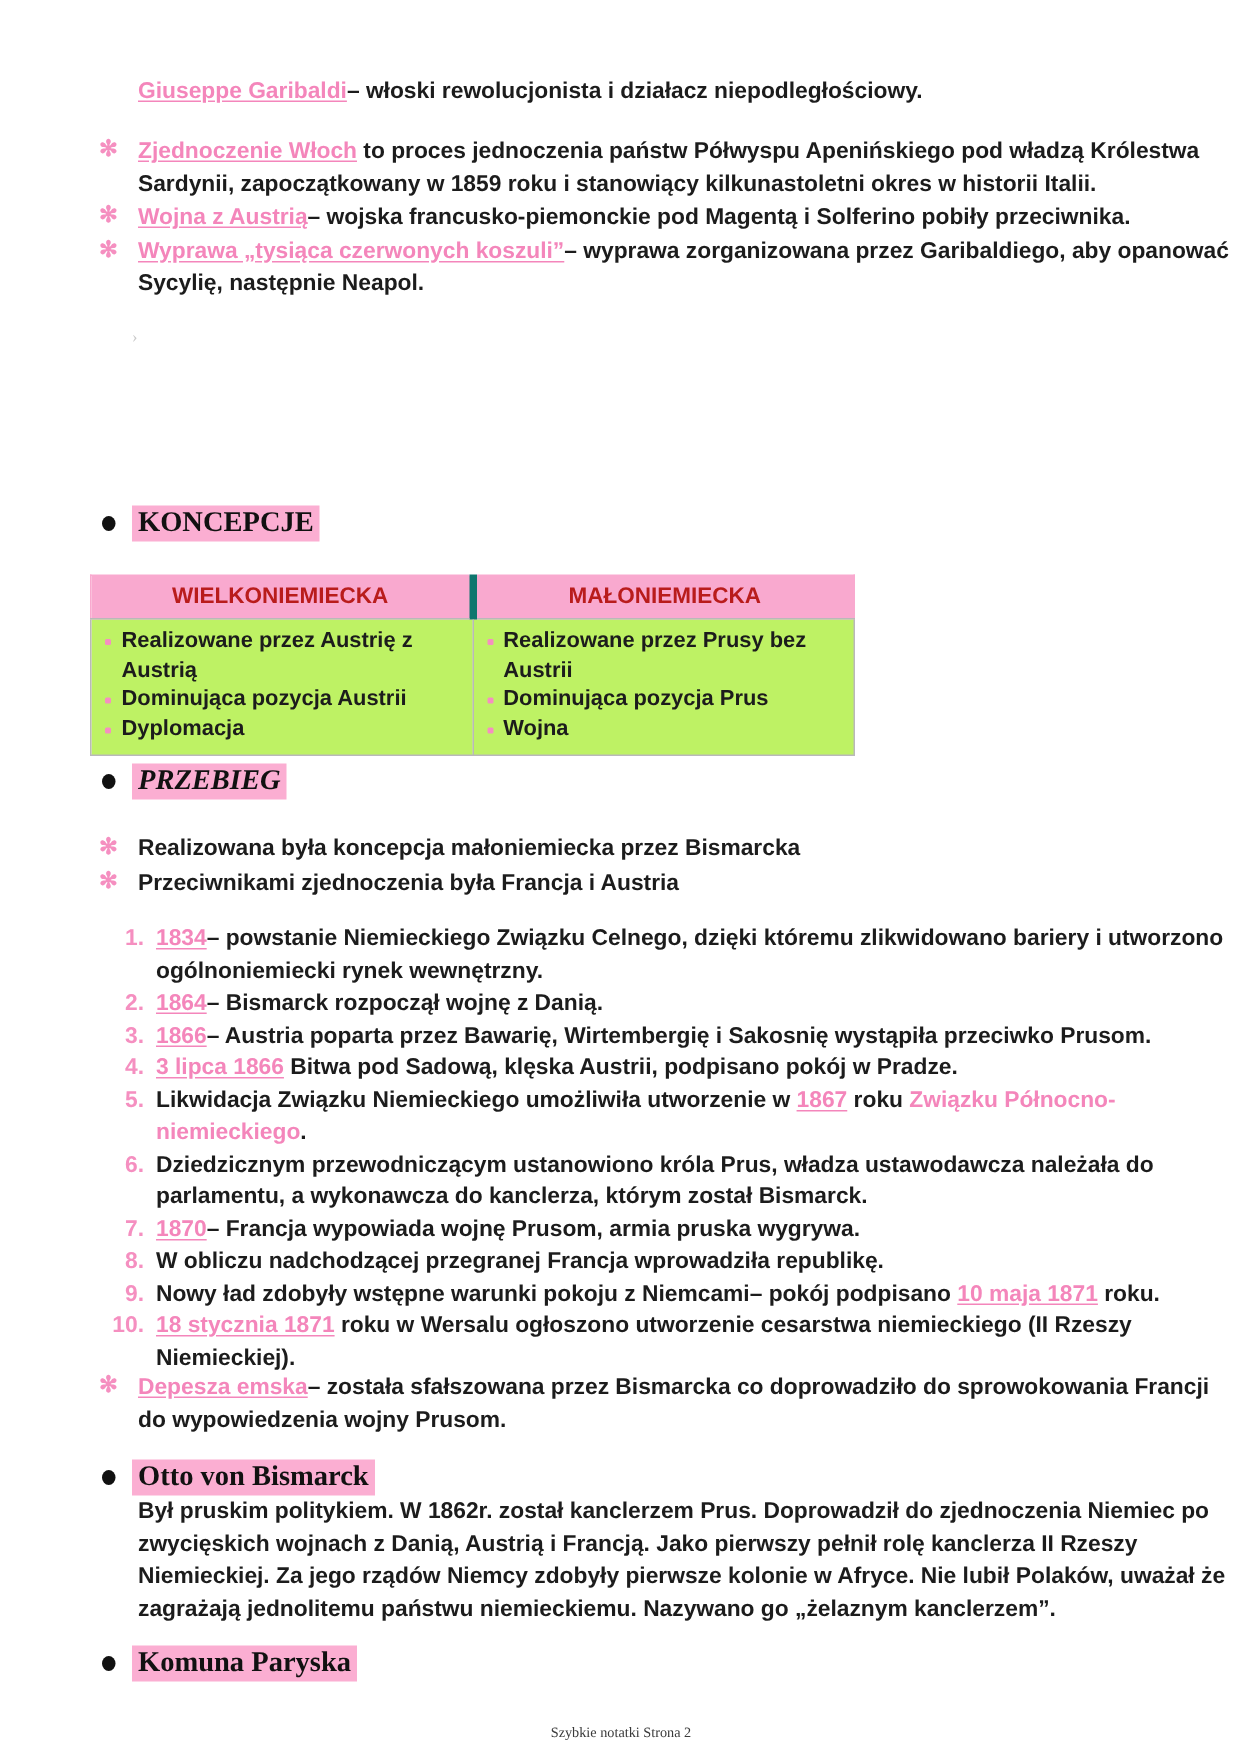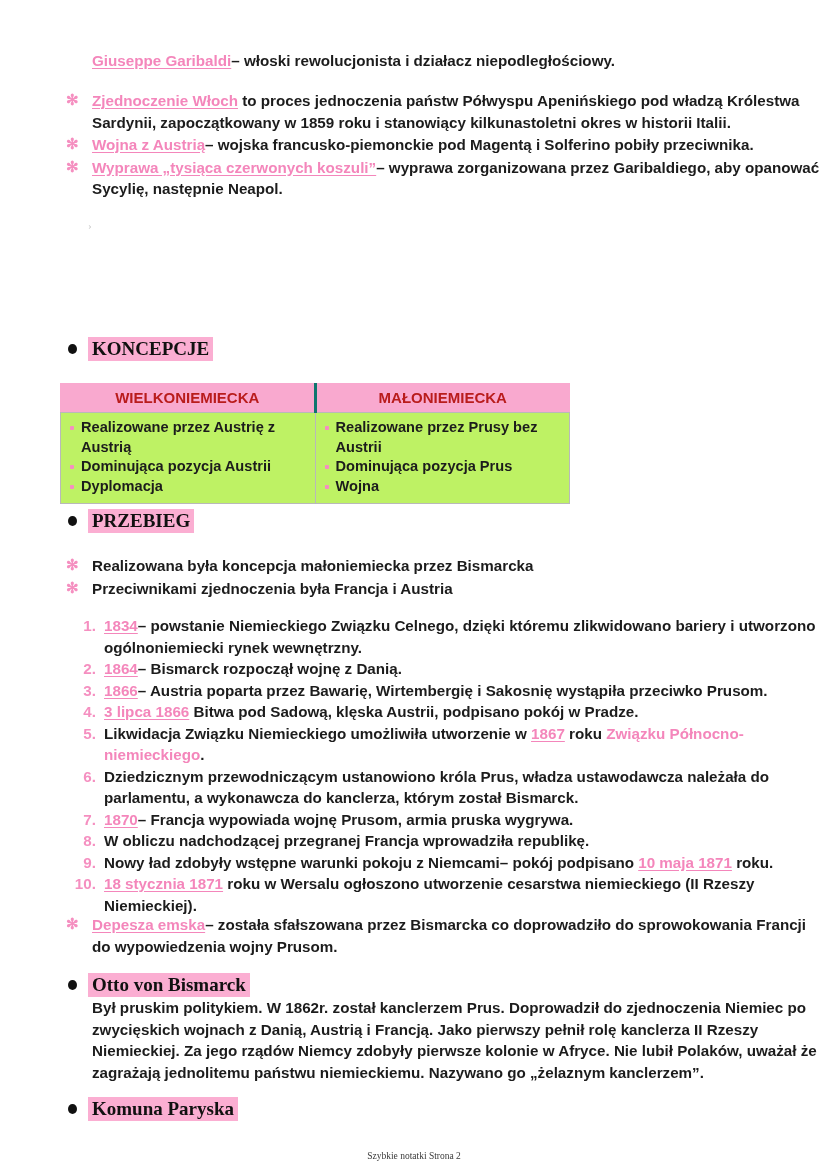--- a/index.html
+++ b/index.html
@@ -123,21 +123,21 @@
     background: #fbaed2;
     color: #111;
     font-family: "Liberation Serif", serif;
     font-weight: bold;
     font-size: 19px;
     line-height: 21px;
     padding: 1px 4px 2px 4px;
     display: inline-block;
   }
   #head-koncepcje { left: 68px; top: 337px; }
-  #head-przebieg  { left: 68px; top: 509px; }
+  #head-przebieg  { left: 68px; top: 509px; font-style: italic; }
   #head-bismarck  { left: 68px; top: 973px; }
   #head-komuna    { left: 68px; top: 1097px; }
 
   
   .concept-table {
     position: absolute;
     left: 60px;
     top: 383px;
     width: 510px;
     border-collapse: collapse;
@@ -146,21 +146,21 @@
   .concept-table th {
     background: #f9a9cf;
     color: #b91c1c;
     font-size: 15px;
     font-weight: 600;
     text-align: center;
     padding: 5px 0 6px 0;
     border: 1px solid #f9a9cf;
     border-bottom: 1px solid #b9b9b9;
   }
-  .concept-table th + th { border-left: 3px solid #0f766e; }
+  .concept-table th + th { border-left: 5px solid #0f766e; }
   .concept-table td {
     vertical-align: top;
     border: 1px solid #b9b9b9;
     padding: 5px 8px 7px 8px;
     background: #bef264;
   }
   .cell-list {
     list-style: none;
     margin: 0;
     padding: 0;

